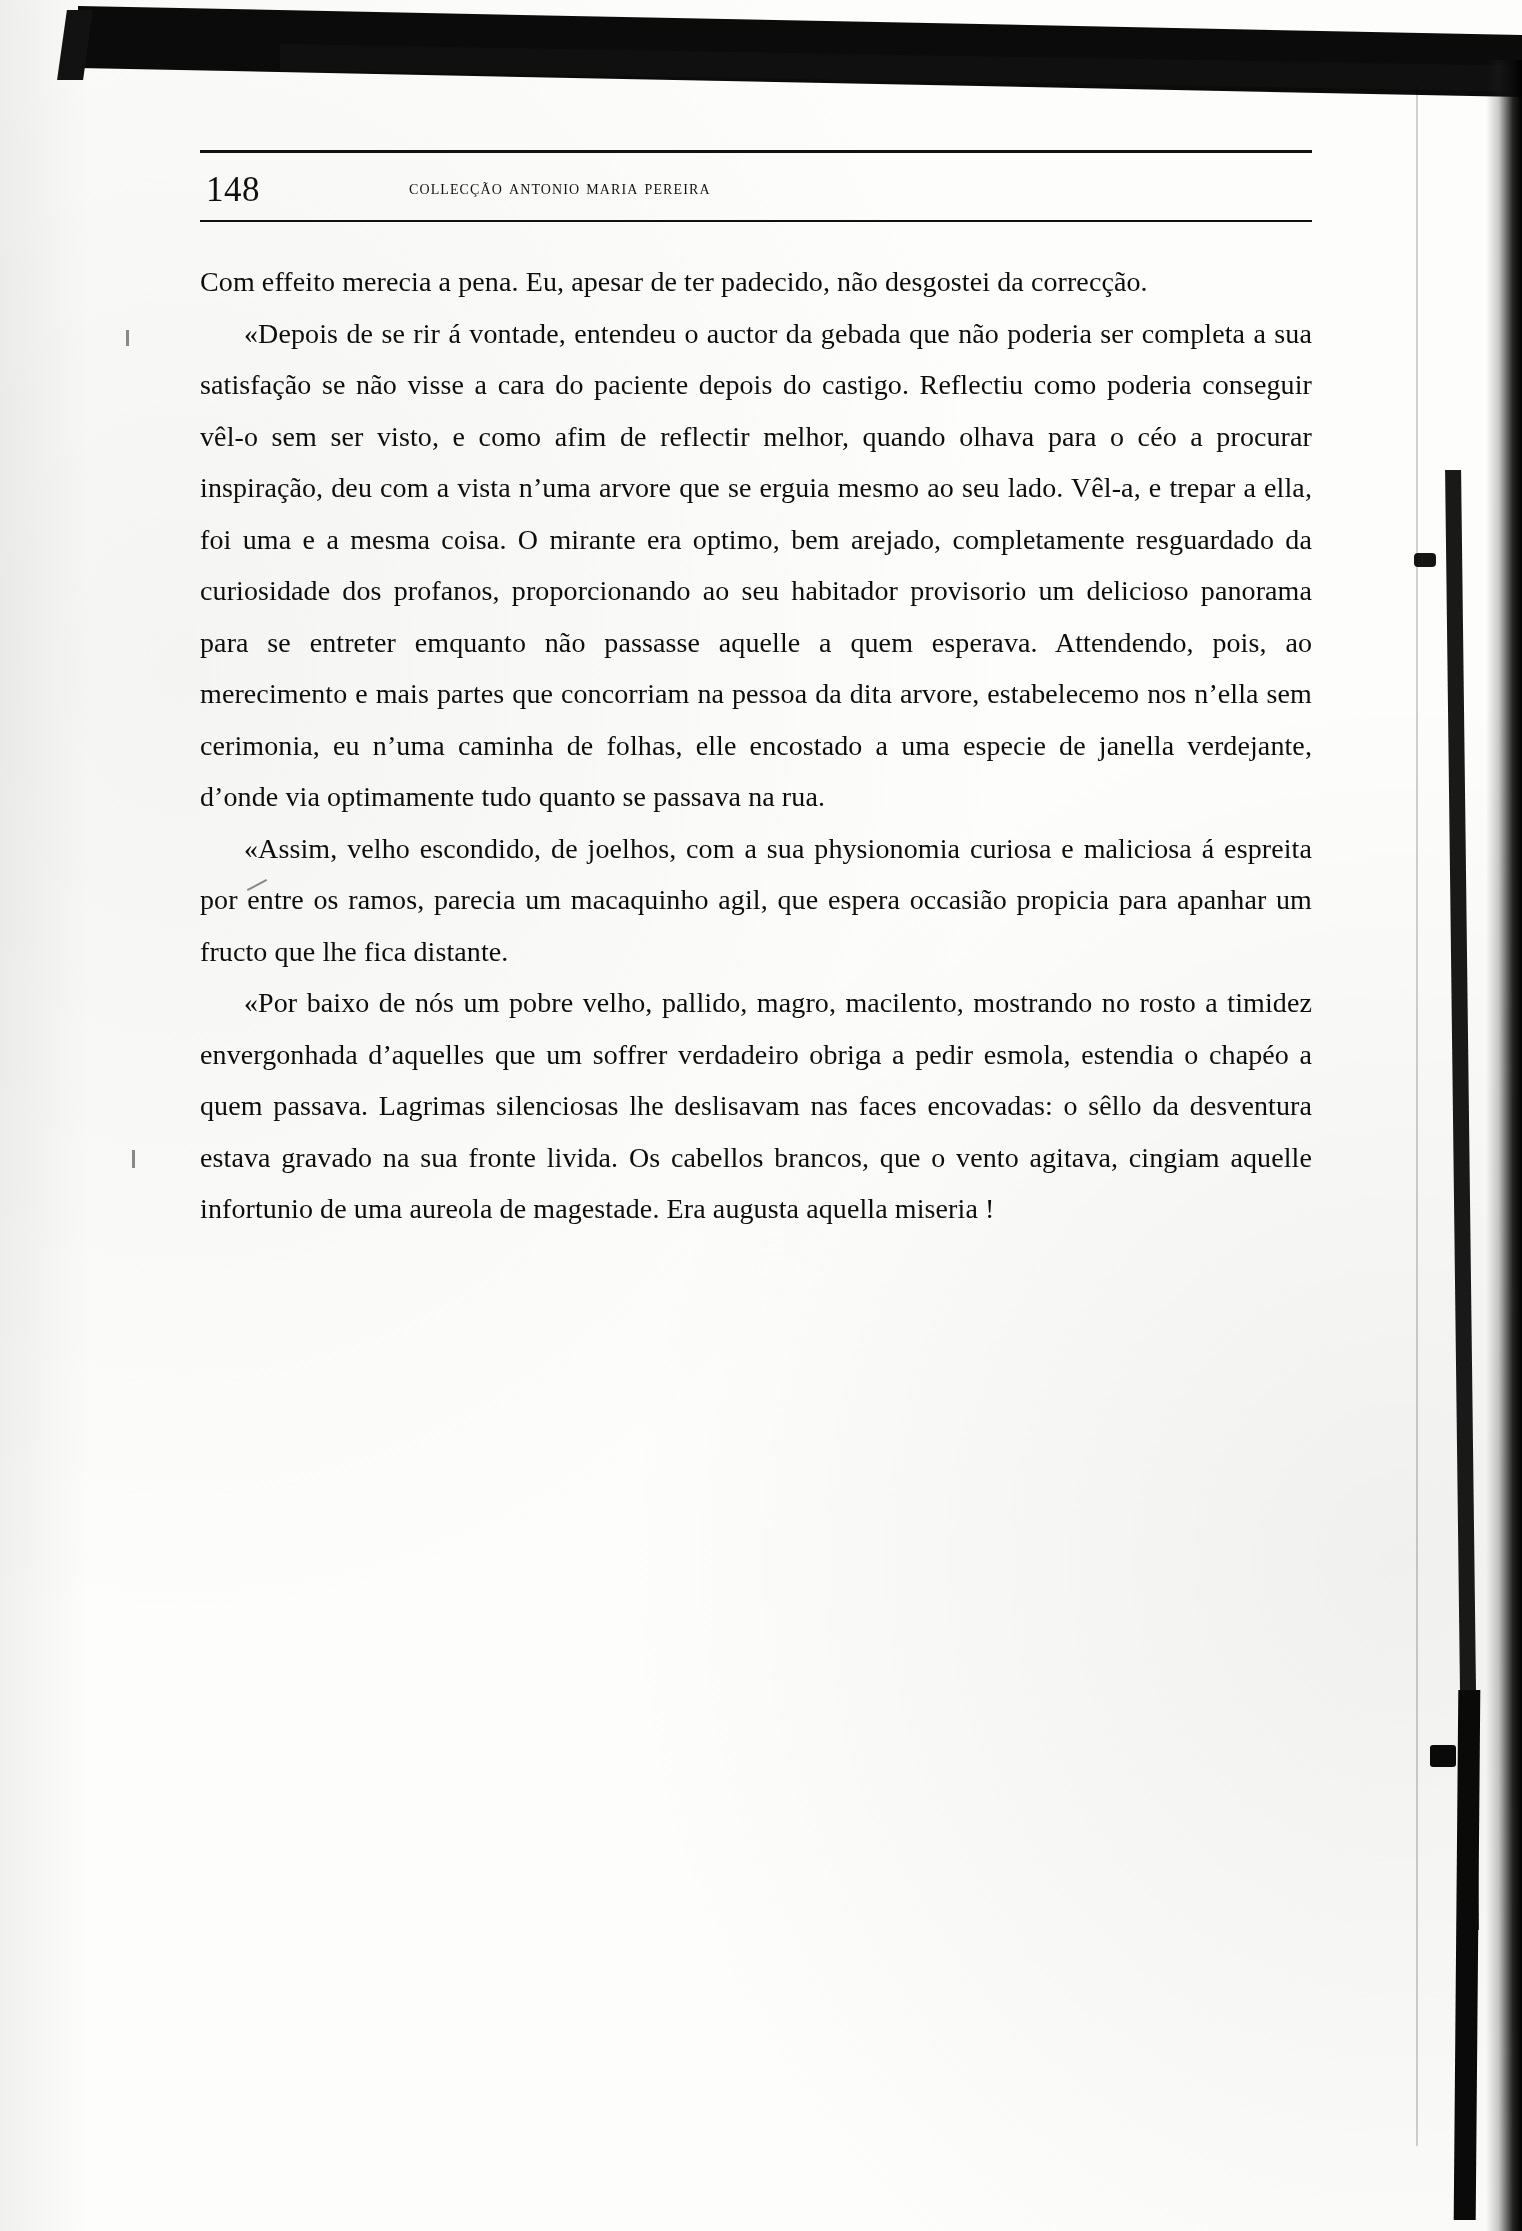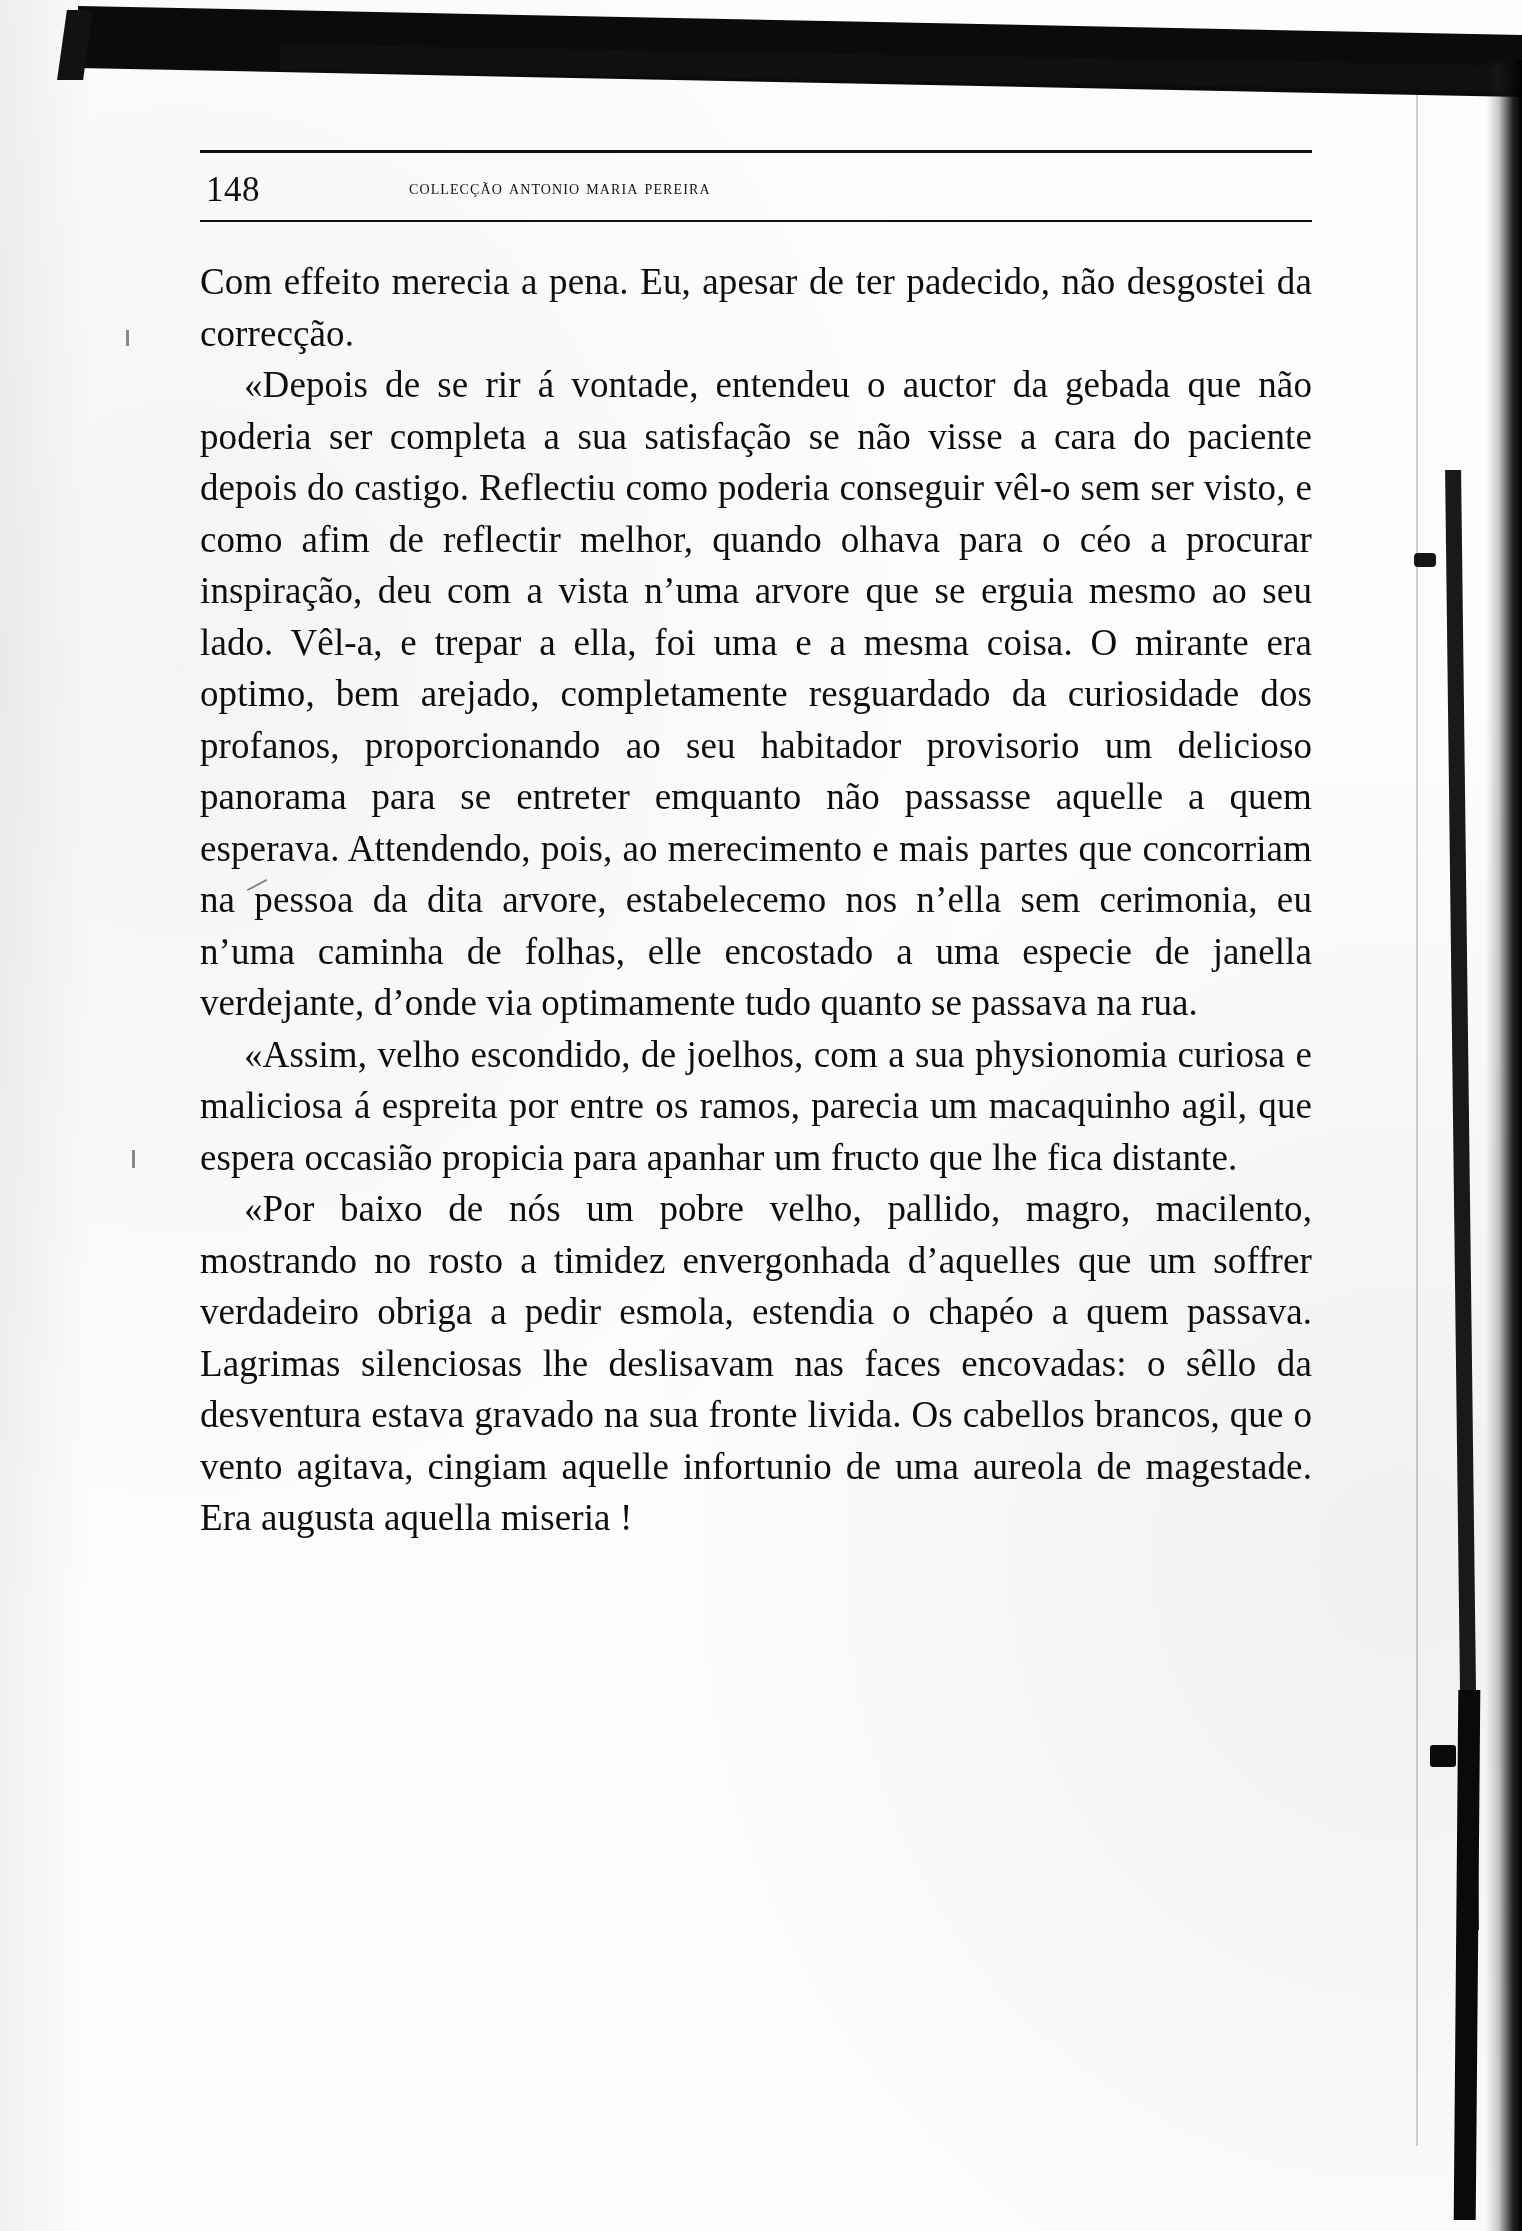--- a/index.html
+++ b/index.html
@@ -169,21 +169,21 @@
     color: #121212;
     font-variant: small-caps;
     text-transform: lowercase;
     margin-left: 9px;
   }
   #running-head::first-letter { }
 
   
   #body-text {
     margin-top: 32px;
-    font-size: 37px;
+    font-size: 28px;
     line-height: 51.5px;
     color: #0d0d0d;
     text-align: justify;
     text-justify: inter-word;
     letter-spacing: 0.1px;
   }
   #body-text p {
     margin: 0;
   }
   #body-text p.indent {

